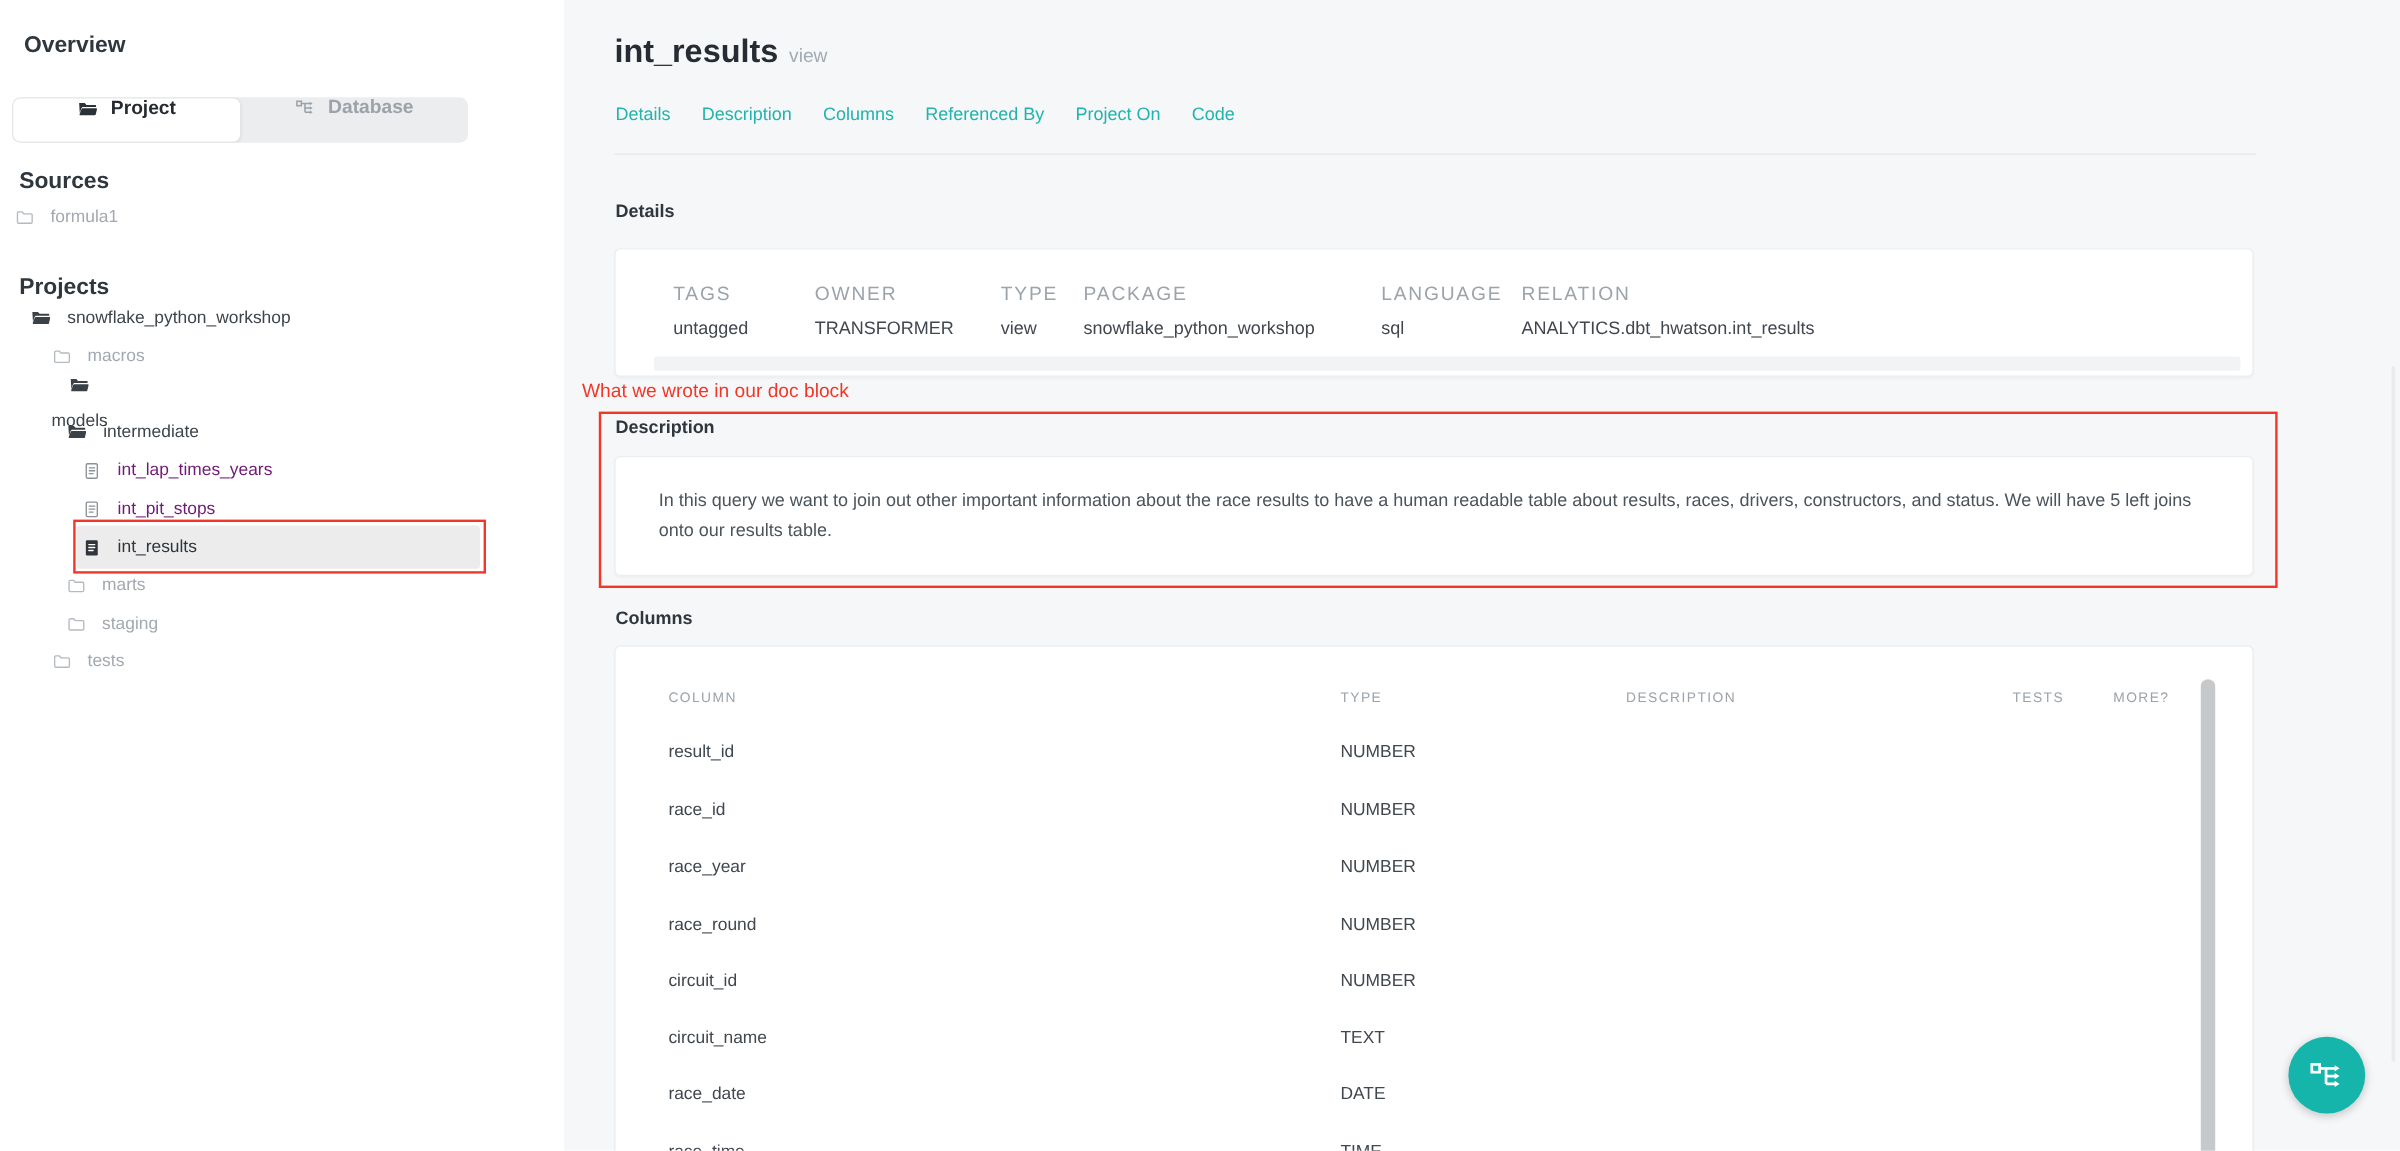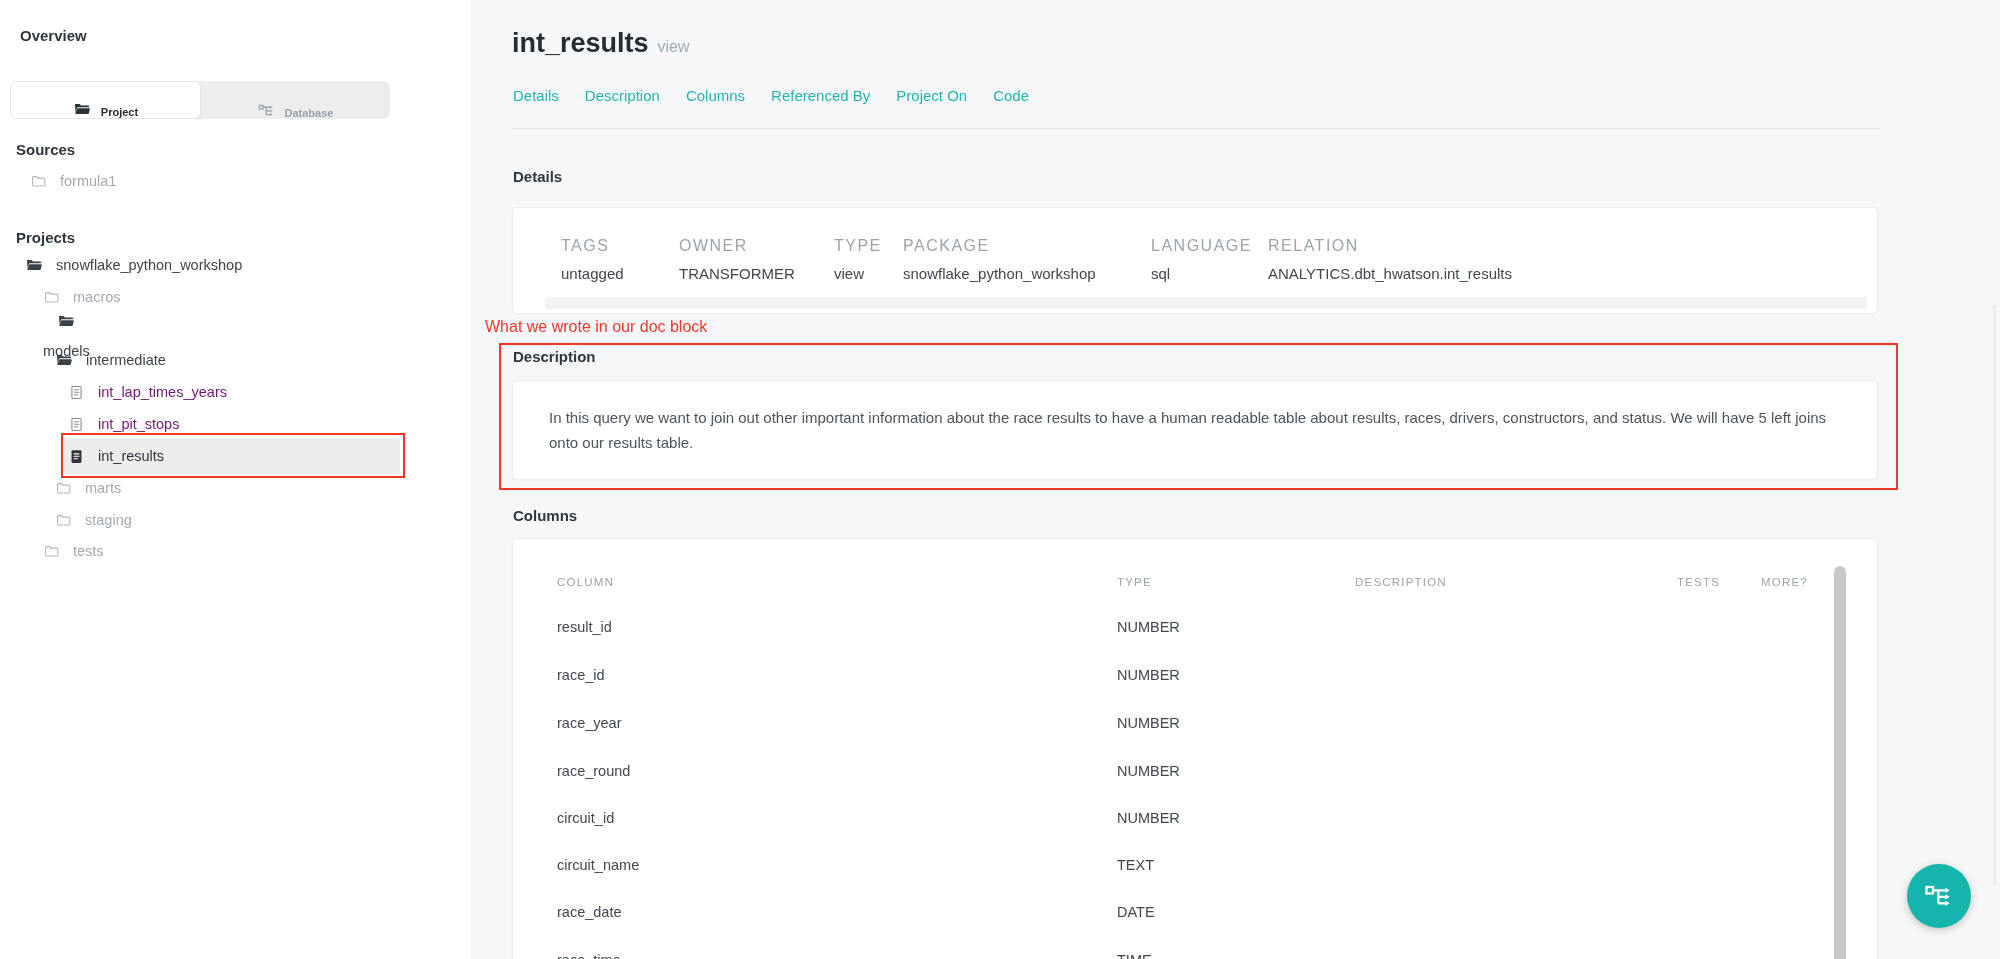--- a/index.html
+++ b/index.html
@@ -5,28 +5,28 @@
   * { margin:0; padding:0; box-sizing:border-box; }
   html,body { width:2000px; height:959px; }
   body {
     position:relative; overflow:hidden; background:#ffffff;
     font-family:"Liberation Sans","DejaVu Sans",sans-serif;
     color:#3d444b; -webkit-font-smoothing:antialiased;
   }
 
   
   .sidebar { position:absolute; left:0; top:0; width:470px; height:959px; background:#ffffff; }
-  .sb-heading { position:absolute; font-size:15px; font-weight:bold; color:#2f363d; }
+  .sb-heading { position:absolute; font-size:19px; font-weight:bold; color:#2f363d; }
   .seg-control {
     position:absolute; left:10px; top:81px; width:380px; height:38px;
     background:#ebedef; border-radius:7px; display:flex; overflow:hidden;
   }
   .seg {
-    flex:1; display:flex; align-items:flex-end; justify-content:center; gap:10px;
-    font-size:11px; font-weight:bold; cursor:pointer;
+    flex:1; display:flex; align-items:flex-start; justify-content:center; gap:10px;
+    font-size:16px; font-weight:bold; cursor:pointer;
   }
   .seg-active { background:#ffffff; border:1px solid #e3e5e8; border-radius:7px; color:#262b31; box-shadow:0 1px 2px rgba(0,0,0,.05); }
   .seg-inactive { color:#9ba2a9; }
   .tree-item { position:absolute; height:32px; display:flex; align-items:center; gap:13px; font-size:14.5px; cursor:pointer; white-space:nowrap; }
   .lvl0 { left:25px; } .lvl1 { left:43px; } .lvl2 { left:55px; } .lvl3 { left:68px; }
   .st-branch  { color:#3d444b; }
   .st-normal  { color:#701a75; }
   .st-muted   { color:#a2a9b0; }
   .st-selected{ color:#2f353b; }
   .sel-bg { position:absolute; left:64px; top:438px; width:336px; height:36px; background:#ececec; border-radius:3px; }
@@ -117,21 +117,21 @@
     <div class="seg seg-inactive">
       <svg class="ticon" width="17" height="17" viewBox="0 0 24 24" style="color:#9ba2a9">
           <use href="#i-lineage"></use>
         </svg>
       <span>Database</span>
     </div>
   </div>
 
   <div class="sb-heading" style="left:16px; top:141px;">Sources</div>
 
-  <div class="tree-item st-muted" style="left:30px; top:165px;">
+  <div class="tree-item st-muted" style="left:12px; top:165px;">
     <svg class="ticon" width="17" height="17" viewBox="0 0 24 24" style="color:#b4bac0">
         <use href="#i-folder-closed"></use>
       </svg>
     <span>formula1</span>
   </div>
 
   <div class="sb-heading" style="left:16px; top:229px;">Projects</div>
 
   <div class="sel-bg"></div>
 

